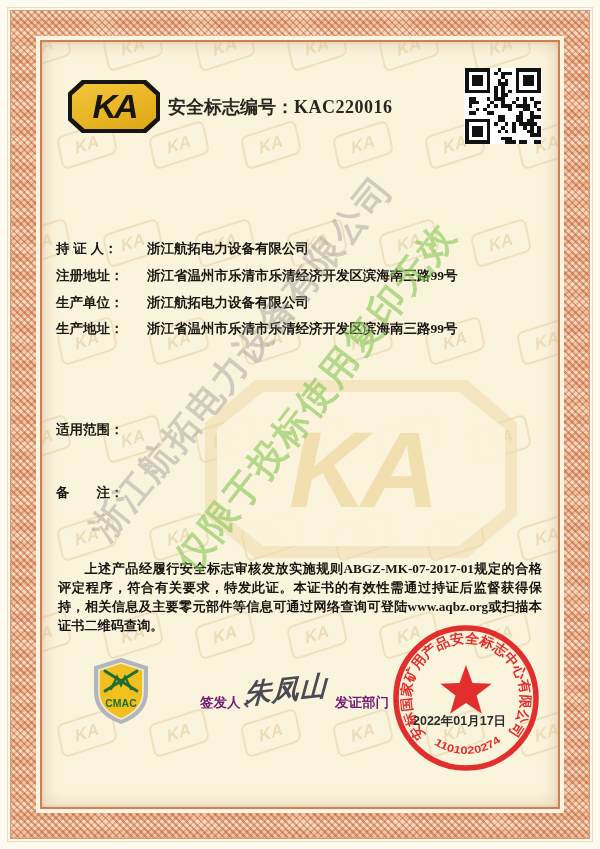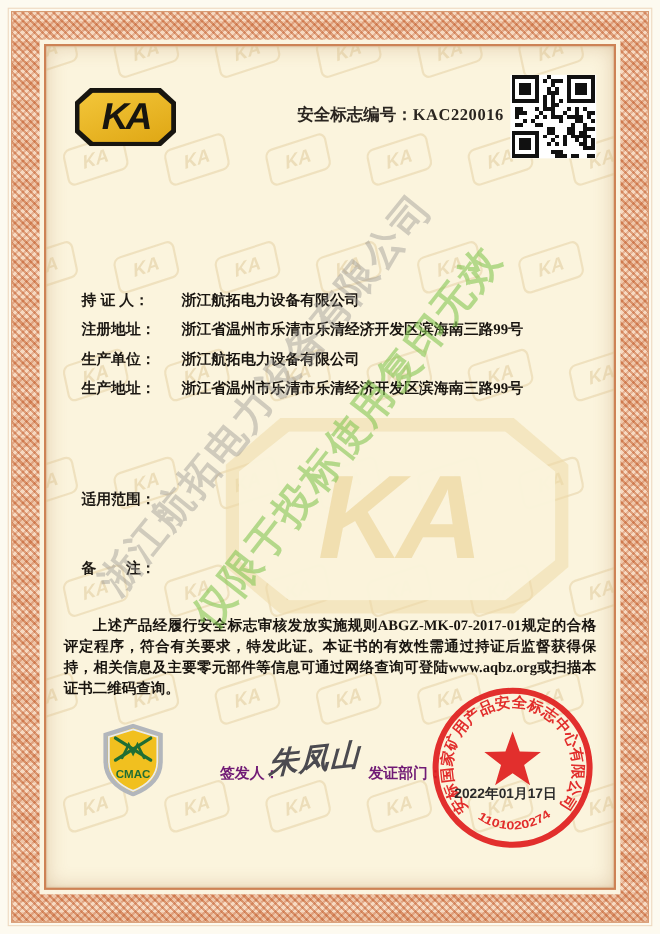--- a/index.html
+++ b/index.html
@@ -27,29 +27,29 @@
   .big-ka-in{position:absolute;inset:12px;clip-path:polygon(16% 0,84% 0,100% 24%,100% 76%,84% 100%,16% 100%,0 76%,0 24%);
           background:rgba(251,244,221,.92);display:flex;align-items:center;justify-content:center;
           color:rgba(238,219,168,.85);font:italic 900 108px "Liberation Sans","DejaVu Sans",sans-serif;letter-spacing:-6px;}
   
   .ka-logo{position:absolute;left:68px;top:80px;width:92px;height:53px;z-index:2;
            clip-path:polygon(15% 0,85% 0,100% 24%,100% 76%,85% 100%,15% 100%,0 76%,0 24%);
            background:#17150f;display:flex;align-items:center;justify-content:center;}
   .ka-logo-in{position:absolute;inset:4px;clip-path:polygon(15% 0,85% 0,100% 25%,100% 75%,85% 100%,15% 100%,0 75%,0 25%);
            background:linear-gradient(160deg,#f3c63a,#dfa714);display:flex;align-items:center;justify-content:center;
            color:#17150f;font:italic 900 34px "Liberation Sans","DejaVu Sans",sans-serif;letter-spacing:-3px;}
-  .serial{position:absolute;left:188px;top:95px;width:270px;text-align:right;z-index:2;
-          font-size:15px;font-weight:bold;color:#2a2520;white-space:nowrap;}
+  .serial{position:absolute;left:168px;top:95px;width:270px;text-align:left;z-index:2;
+          font-size:18px;font-weight:bold;color:#2a2520;white-space:nowrap;}
   .serial .num{font-family:"Liberation Serif","DejaVu Serif",serif;font-weight:600;letter-spacing:.5px;}
   #qr{position:absolute;left:464px;top:68px;width:78px;height:76px;z-index:2;background:#fff;}
   
   .title{position:absolute;left:0;top:168px;width:600px;text-align:center;z-index:2;margin:0;
          font-size:32px;font-weight:900;color:#161310;letter-spacing:2px;}
   
-  .row{position:absolute;left:74px;width:486px;height:18px;z-index:2;white-space:nowrap;margin-top:24px;}
+  .row{position:absolute;left:56px;width:486px;height:18px;z-index:2;white-space:nowrap;}
   .lbl{position:absolute;left:0;top:0;font-family:"Liberation Sans","DejaVu Sans",sans-serif;
        font-weight:bold;font-size:13.5px;color:#1c1813;}
   .val{position:absolute;left:91px;top:0;font-weight:bold;font-size:13.5px;color:#18140f;}
   .val.mono-num{letter-spacing:.3px;}
   
   .notice{position:absolute;left:58px;top:559px;width:484px;z-index:2;margin:0;
           font-size:13.2px;line-height:19px;font-weight:bold;color:#18140f;
           text-align:justify;text-indent:2em;}
   
   .wm{position:absolute;z-index:3;pointer-events:none;white-space:nowrap;font-weight:bold;}

